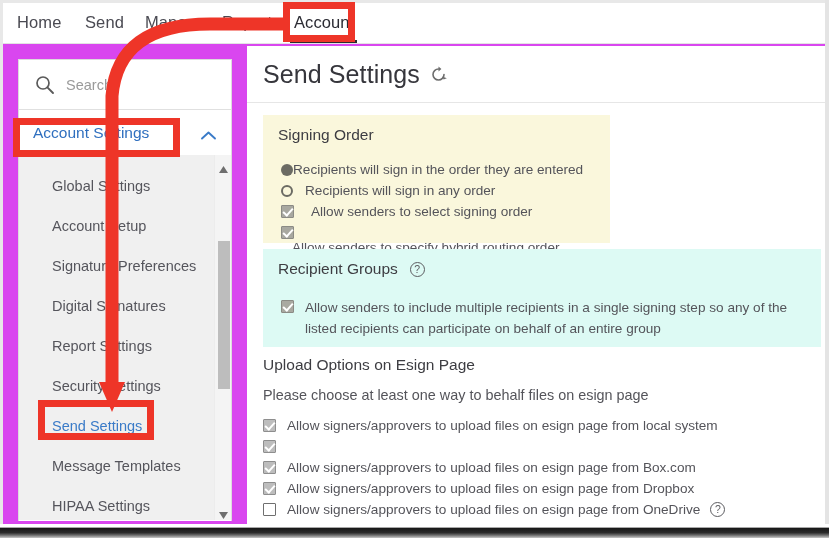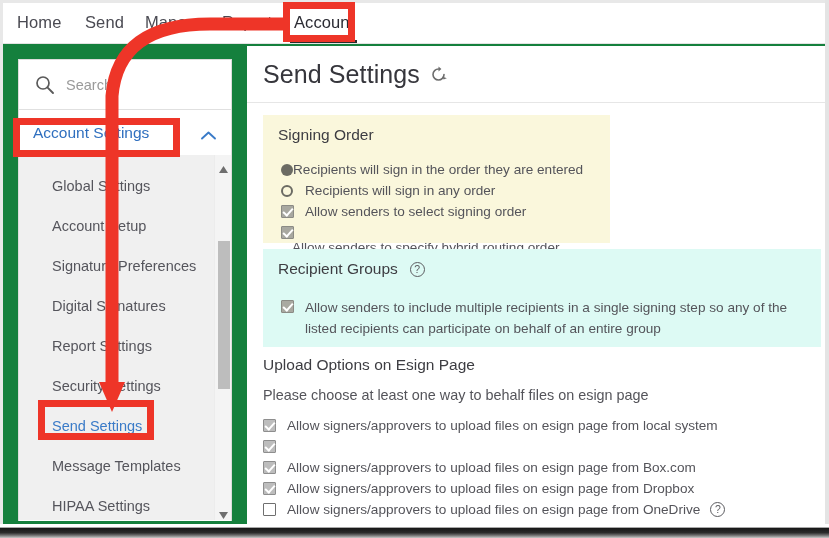--- a/index.html
+++ b/index.html
@@ -5,21 +5,21 @@
   * { box-sizing: border-box; margin: 0; padding: 0; }
   html, body {
     width: 829px; height: 538px;
     font-family: "Liberation Sans", sans-serif;
     background: #ffffff;
     overflow: hidden;
   }
   #screen {
     position: relative;
     width: 829px; height: 538px;
-    background: #15803d;
+    background: #d946ef;
     overflow: hidden;
   }
 
   
   .frame-top    { position:absolute; left:0; top:0; width:829px; height:3px; background:#e8e8e8; }
   .frame-left   { position:absolute; left:0; top:0; width:3px; height:538px; background:#e8e8e8; }
   .frame-right  { position:absolute; right:0; top:0; width:4px; height:538px; background:#e4e4e4; }
   .frame-bottom { position:absolute; left:0; bottom:0; width:829px; height:14px;
                   background:linear-gradient(180deg,#ffffff 0%, #ffffff 22%, #171717 30%, #2b2b2b 62%, #6d6d6d 80%, #c9c9c9 100%); }
 
@@ -225,21 +225,21 @@
         <span class="opt-text" style="">Recipients will sign in the order they are entered</span>
       </div>
 
       <div class="opt-row" style="position:absolute; left:18px; top:67px;">
         <span class="radio-open" style="margin-top:3px;"></span>
         <span class="opt-text" style="margin-left:12px;">Recipients will sign in any order</span>
       </div>
 
       <div class="opt-row" style="position:absolute; left:18px; top:88px;">
         <span class="cbx" style="margin-top:2px;"></span>
-        <span class="opt-text" style="margin-left:11px;">Allow senders to select signing order</span>
+        <span class="opt-text" style="margin-left:17px;">Allow senders to select signing order</span>
       </div>
 
       <div class="opt-row" style="position:absolute; left:18px; top:109px;flex-direction:column;">
         <span class="cbx" style="margin-top:2px;"></span>
         <span class="opt-text" style="margin-left:11px;">Allow senders to specify hybrid routing order</span>
         <span class="qmark" style="margin-left:11px; margin-top:1px;">?</span>
       </div>
     </div>
 
     <div class="panel-teal">

